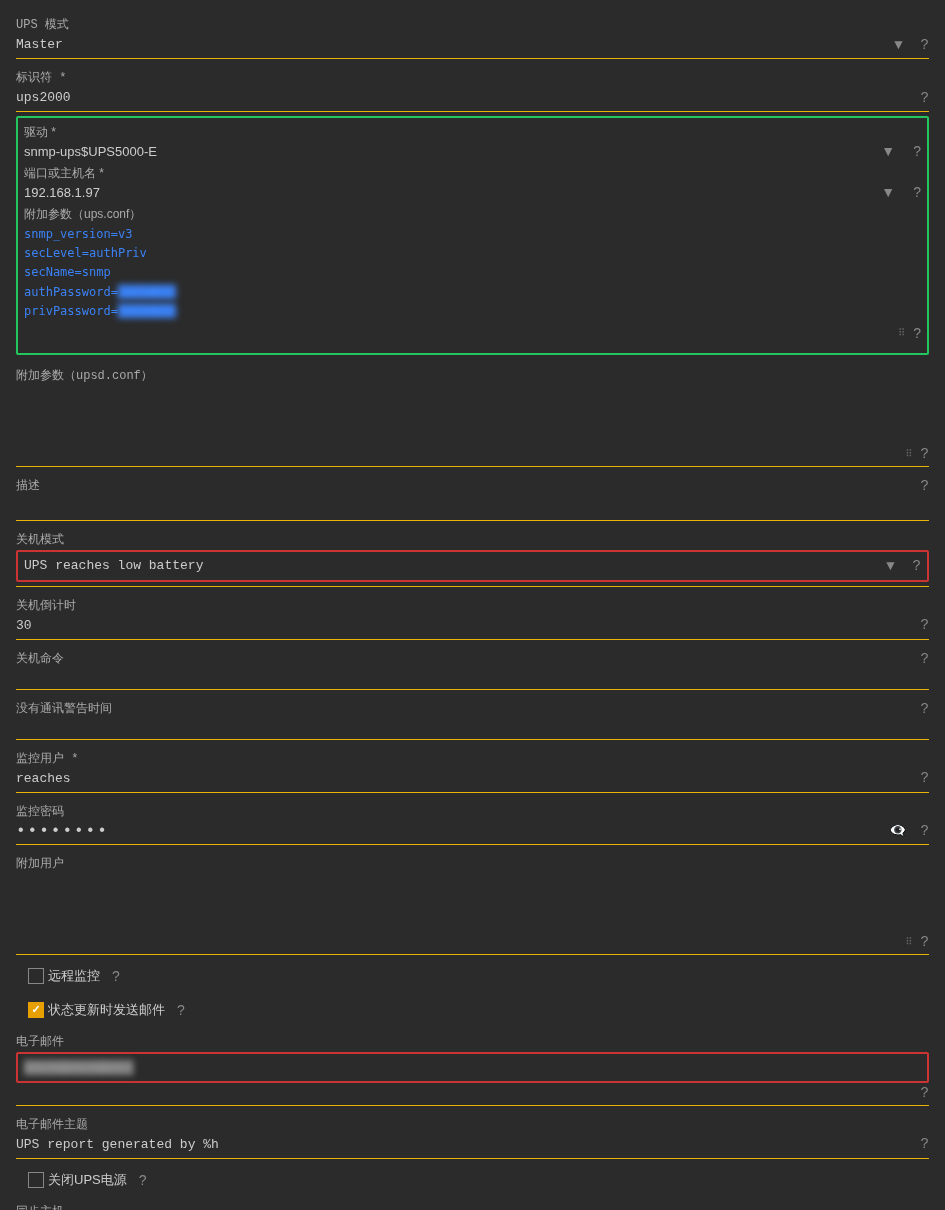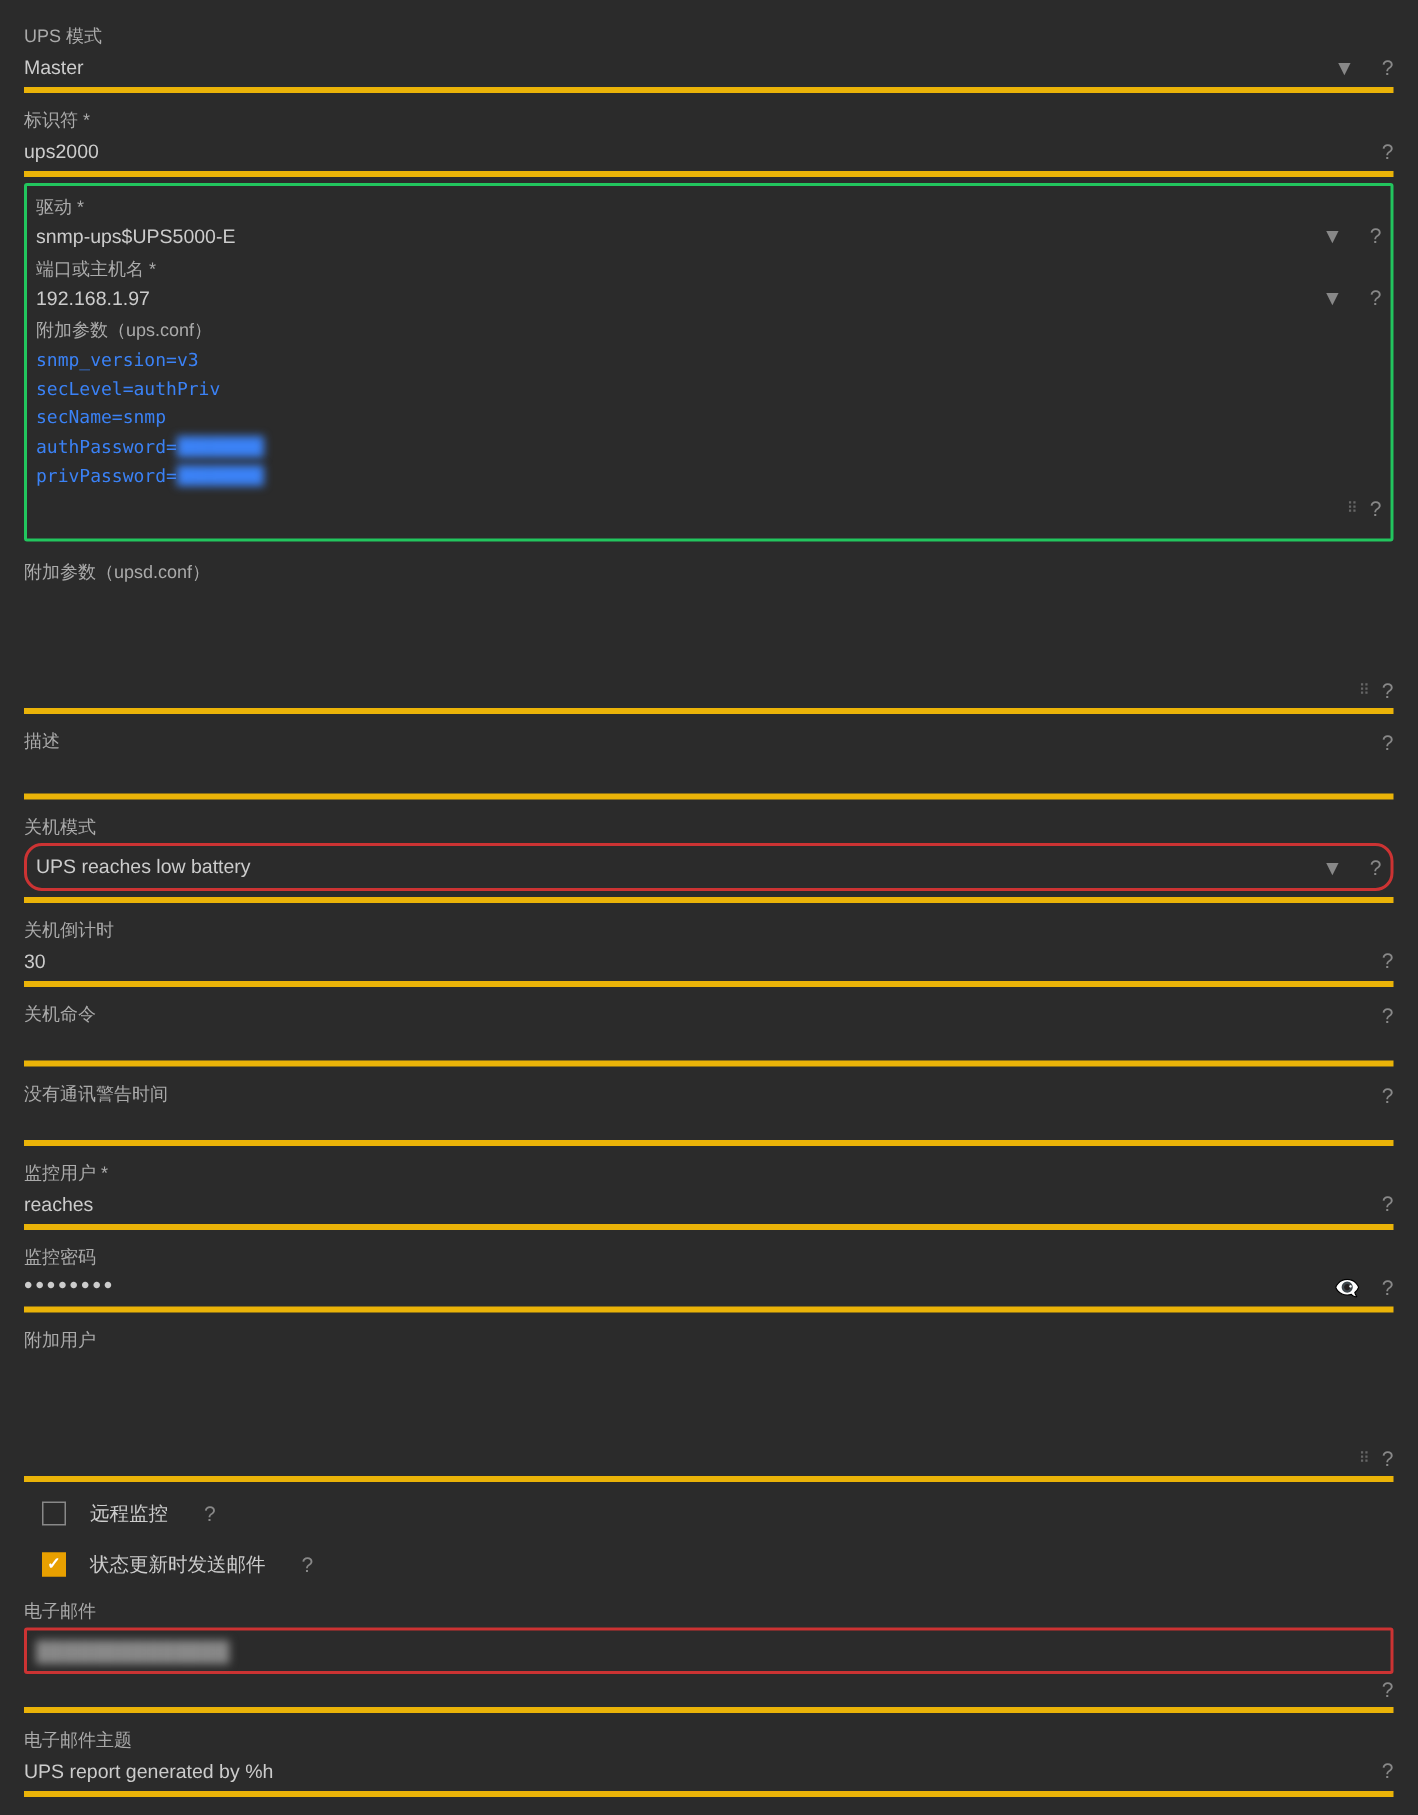--- a/index.html
+++ b/index.html
@@ -10,22 +10,23 @@
       font-size: 13px;
       min-height: 1210px;
       width: 945px;
     }
     .page-container {
       padding: 10px 16px 20px 16px;
     }
     .field-group {
       margin-bottom: 4px;
       padding: 6px 0 4px 0;
-      border-bottom: 4px solid #eab308;
+      border-bottom: 1px solid #eab308;
       position: relative;
+      font-family: Liberation Mono, monospace;
     }
     .field-label {
       color: #aaaaaa;
       font-size: 12px;
       margin-bottom: 2px;
     }
     .field-value {
       color: #cccccc;
       font-size: 13px;
       padding: 2px 0;
@@ -75,21 +76,21 @@
     }
     .resize-icon {
       color: #666;
       font-size: 10px;
       text-align: right;
       cursor: se-resize;
     }
     
     .shutdown-box {
       border: 2px solid #cc3333;
-      border-radius: 12px;
+      border-radius: 2px;
       padding: 6px;
       display: flex;
       align-items: center;
       justify-content: space-between;
     }
     .shutdown-value {
       color: #cccccc;
       font-size: 13px;
     }
     
@@ -102,21 +103,21 @@
     .email-box {
       border: 2px solid #cc3333;
       border-radius: 2px;
       padding: 6px;
       background: transparent;
     }
     
     .checkbox-row {
       display: flex;
       align-items: center;
-      gap: 16px;
+      gap: 4px;
       padding: 8px 12px;
     }
     .checkbox {
       width: 16px;
       height: 16px;
       border: 1px solid #888;
       background: transparent;
       display: inline-flex;
       align-items: center;
       justify-content: center;

